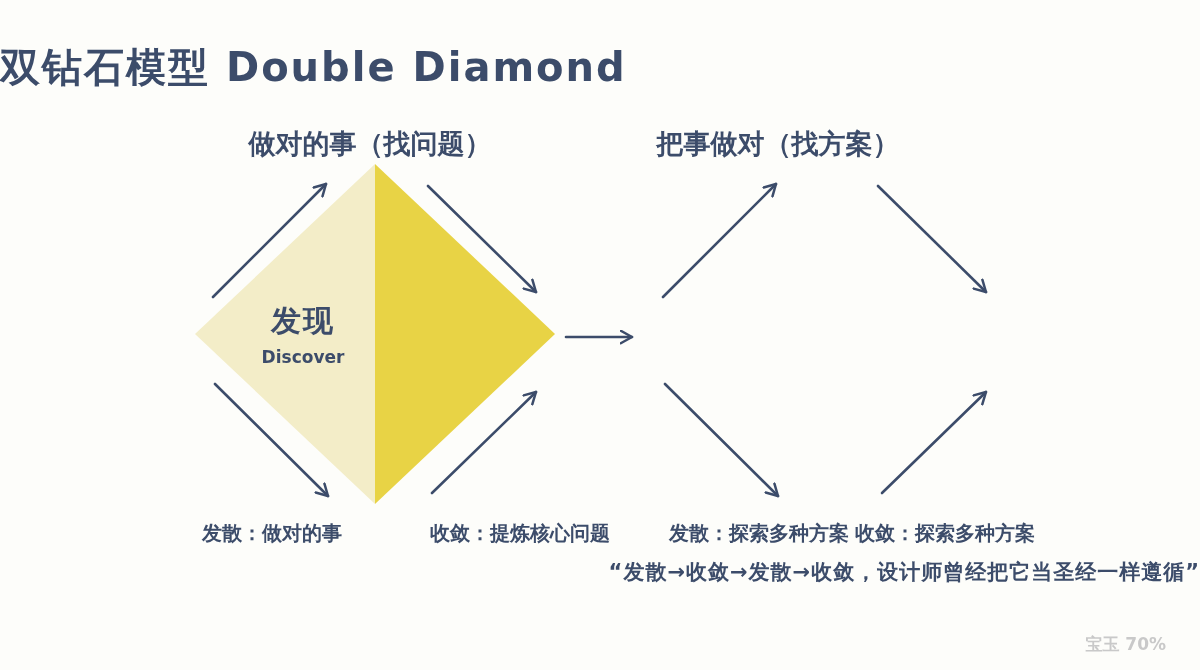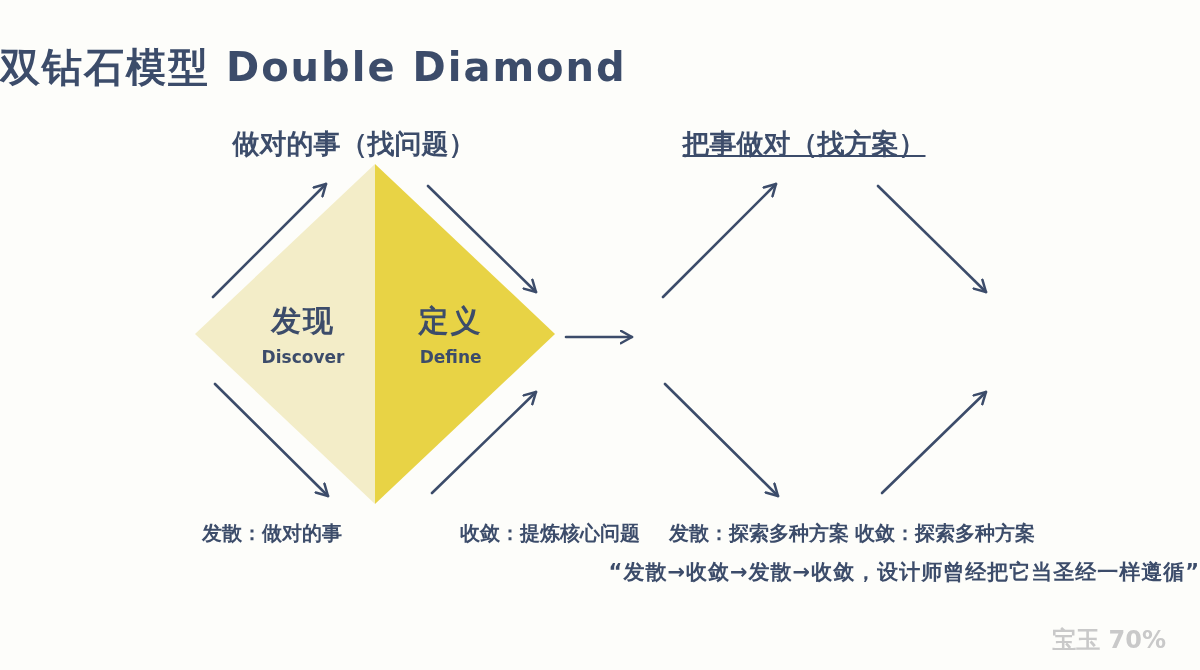--- a/index.html
+++ b/index.html
@@ -15,22 +15,22 @@
 
   .title {
     position: absolute; top: 40px; left: 0; width: 100%;
     font-size: 40px; font-weight: 700; letter-spacing: 2px;
   }
 
   .section-header {
     position: absolute; top: 126px; transform: translateX(-50%);
     font-size: 27px; font-weight: 700; white-space: nowrap;
   }
-  .header-left  { left: 354px; }
-  .header-right { left: 804px; text-decoration: underline; }
+  .header-left  { left: 370px; }
+  .header-right { left: 778px; }
 
   .arrows { position: absolute; left: 0; top: 0; width: 1200px; height: 670px; }
   .arrows line { stroke: var(--text, #3c4c6a); stroke-width: 2.6; stroke-linecap: round; }
 
   .diamond { position: absolute; top: 164px; width: 360px; height: 340px; }
   .diamond-1 { left: 195px; }
   .diamond-2 { left: 645px; }
   .half { position: absolute; inset: 0; }
   .half-left  { clip-path: polygon(0% 50%, 50% 0%, 50% 100%); }
   .half-right { clip-path: polygon(50% 0%, 100% 50%, 50% 100%); }
@@ -47,32 +47,32 @@
   .dlabel-right { left: 53%; }
   .dlabel .zh { font-size: 30px; font-weight: 700; letter-spacing: 2px; }
   .dlabel .en { font-size: 17px; font-weight: 700; margin-top: 5px; }
   .deliver-label { color: var(--deliver-text, #fdf6ea); }
 
   .bottom-label {
     position: absolute; top: 520px; transform: translateX(-50%);
     font-size: 20px; font-weight: 700; white-space: nowrap;
   }
   .bl-1 { left: 272px; }
-  .bl-2 { left: 520px; margin-left: 30px; }
+  .bl-2 { left: 520px; }
   .bl-3 { left: 715px; margin-left: 44px; }
   .bl-4 { left: 945px; }
 
   .quote {
     position: absolute; top: 558px; left: 0; width: 100%;
     text-align: right; font-size: 21px; font-weight: 700; letter-spacing: 1px;
   }
 
   .watermark {
     position: absolute; right: 34px; bottom: 14px;
-    font-size: 24px; font-weight: 700; color: #c9c9c9;
+    font-size: 17px; font-weight: 700; color: #c9c9c9;
   }
 </style>
 </head>
 <body>
 
 <div class="canvas">
 
   <h1 class="title">双钻石模型 Double Diamond</h1>
 
   <div class="section-header header-left">做对的事（找问题）</div>
@@ -95,24 +95,20 @@
     <line x1="882" y1="493" x2="986" y2="392" marker-end="url(#ah)"></line>
   </svg>
 
   <div class="diamond diamond-1">
     <div class="half half-left d1l"></div>
     <div class="half half-right d1r"></div>
     <div class="dlabel dlabel-left">
       <div class="zh">发现</div>
       <div class="en">Discover</div>
     </div>
-    <div class="dlabel dlabel-right">
-      <div class="zh">定义</div>
-      <div class="en">Define</div>
-    </div>
   </div>
 
 
   <div class="bottom-label bl-1">发散：做对的事</div>
   <div class="bottom-label bl-2">收敛：提炼核心问题</div>
   <div class="bottom-label bl-3">发散：探索多种方案</div>
   <div class="bottom-label bl-4">收敛：探索多种方案</div>
 
   <div class="quote">“发散→收敛→发散→收敛，设计师曾经把它当圣经一样遵循”</div>
 

